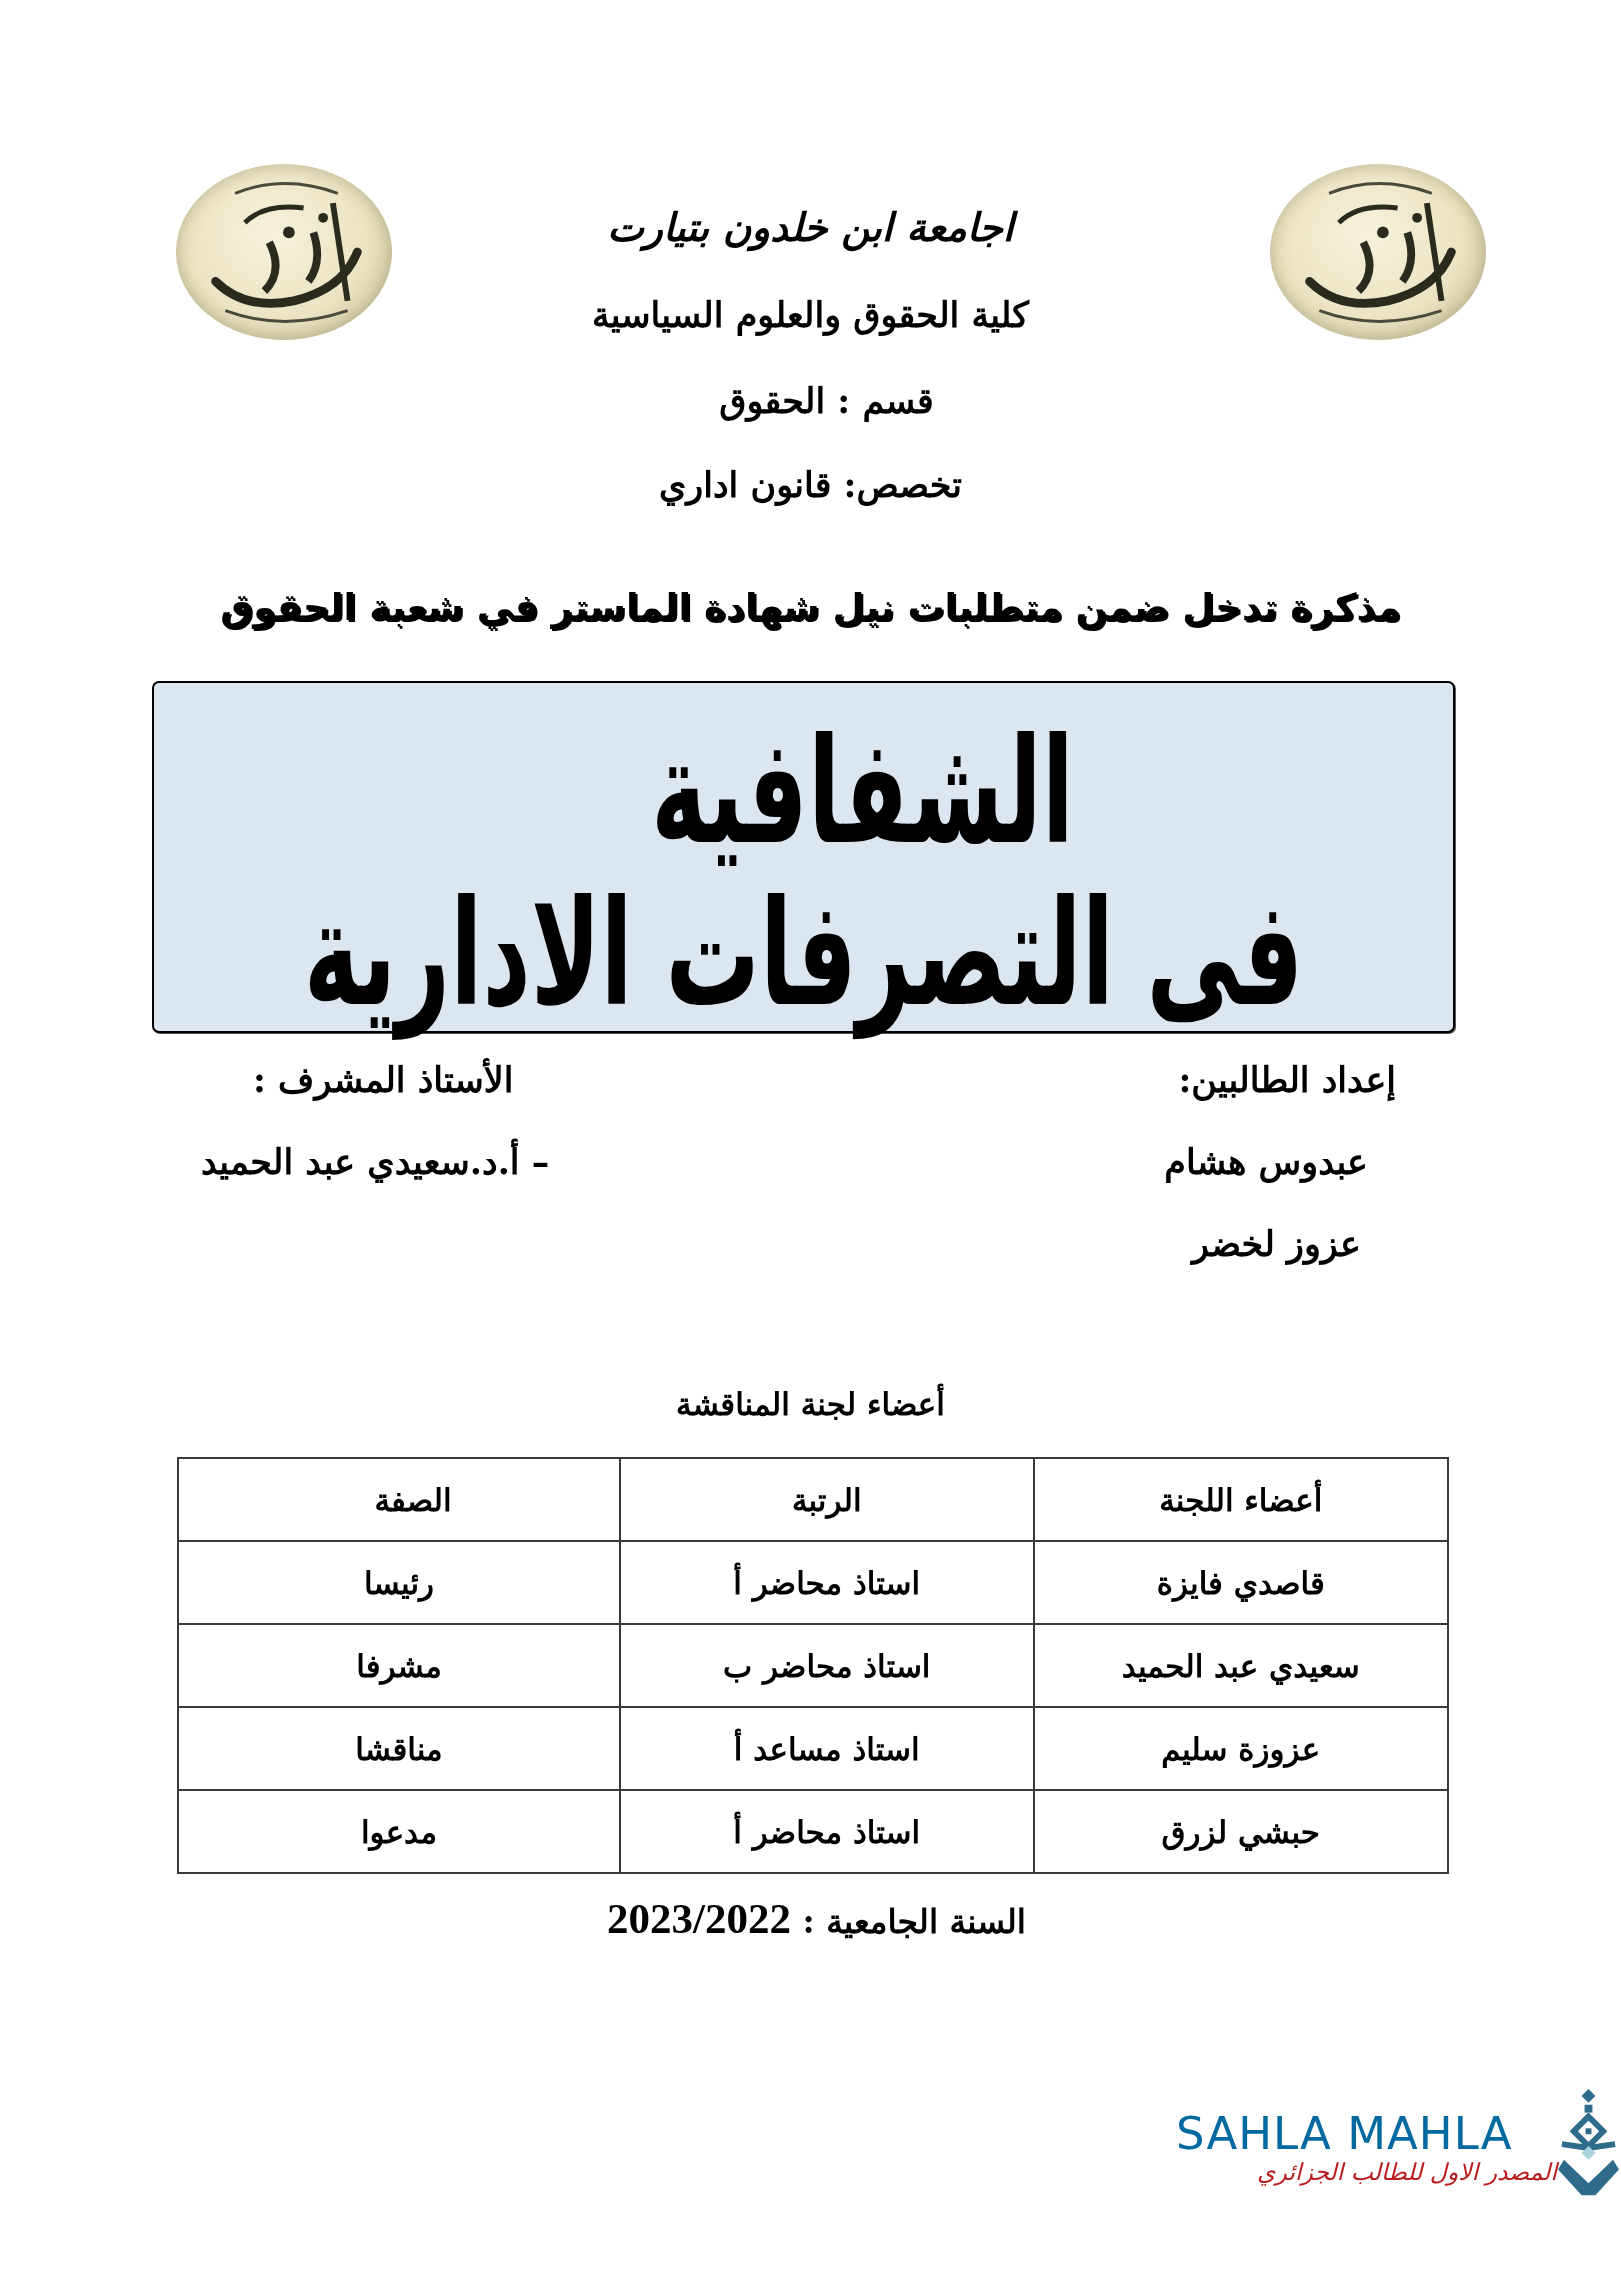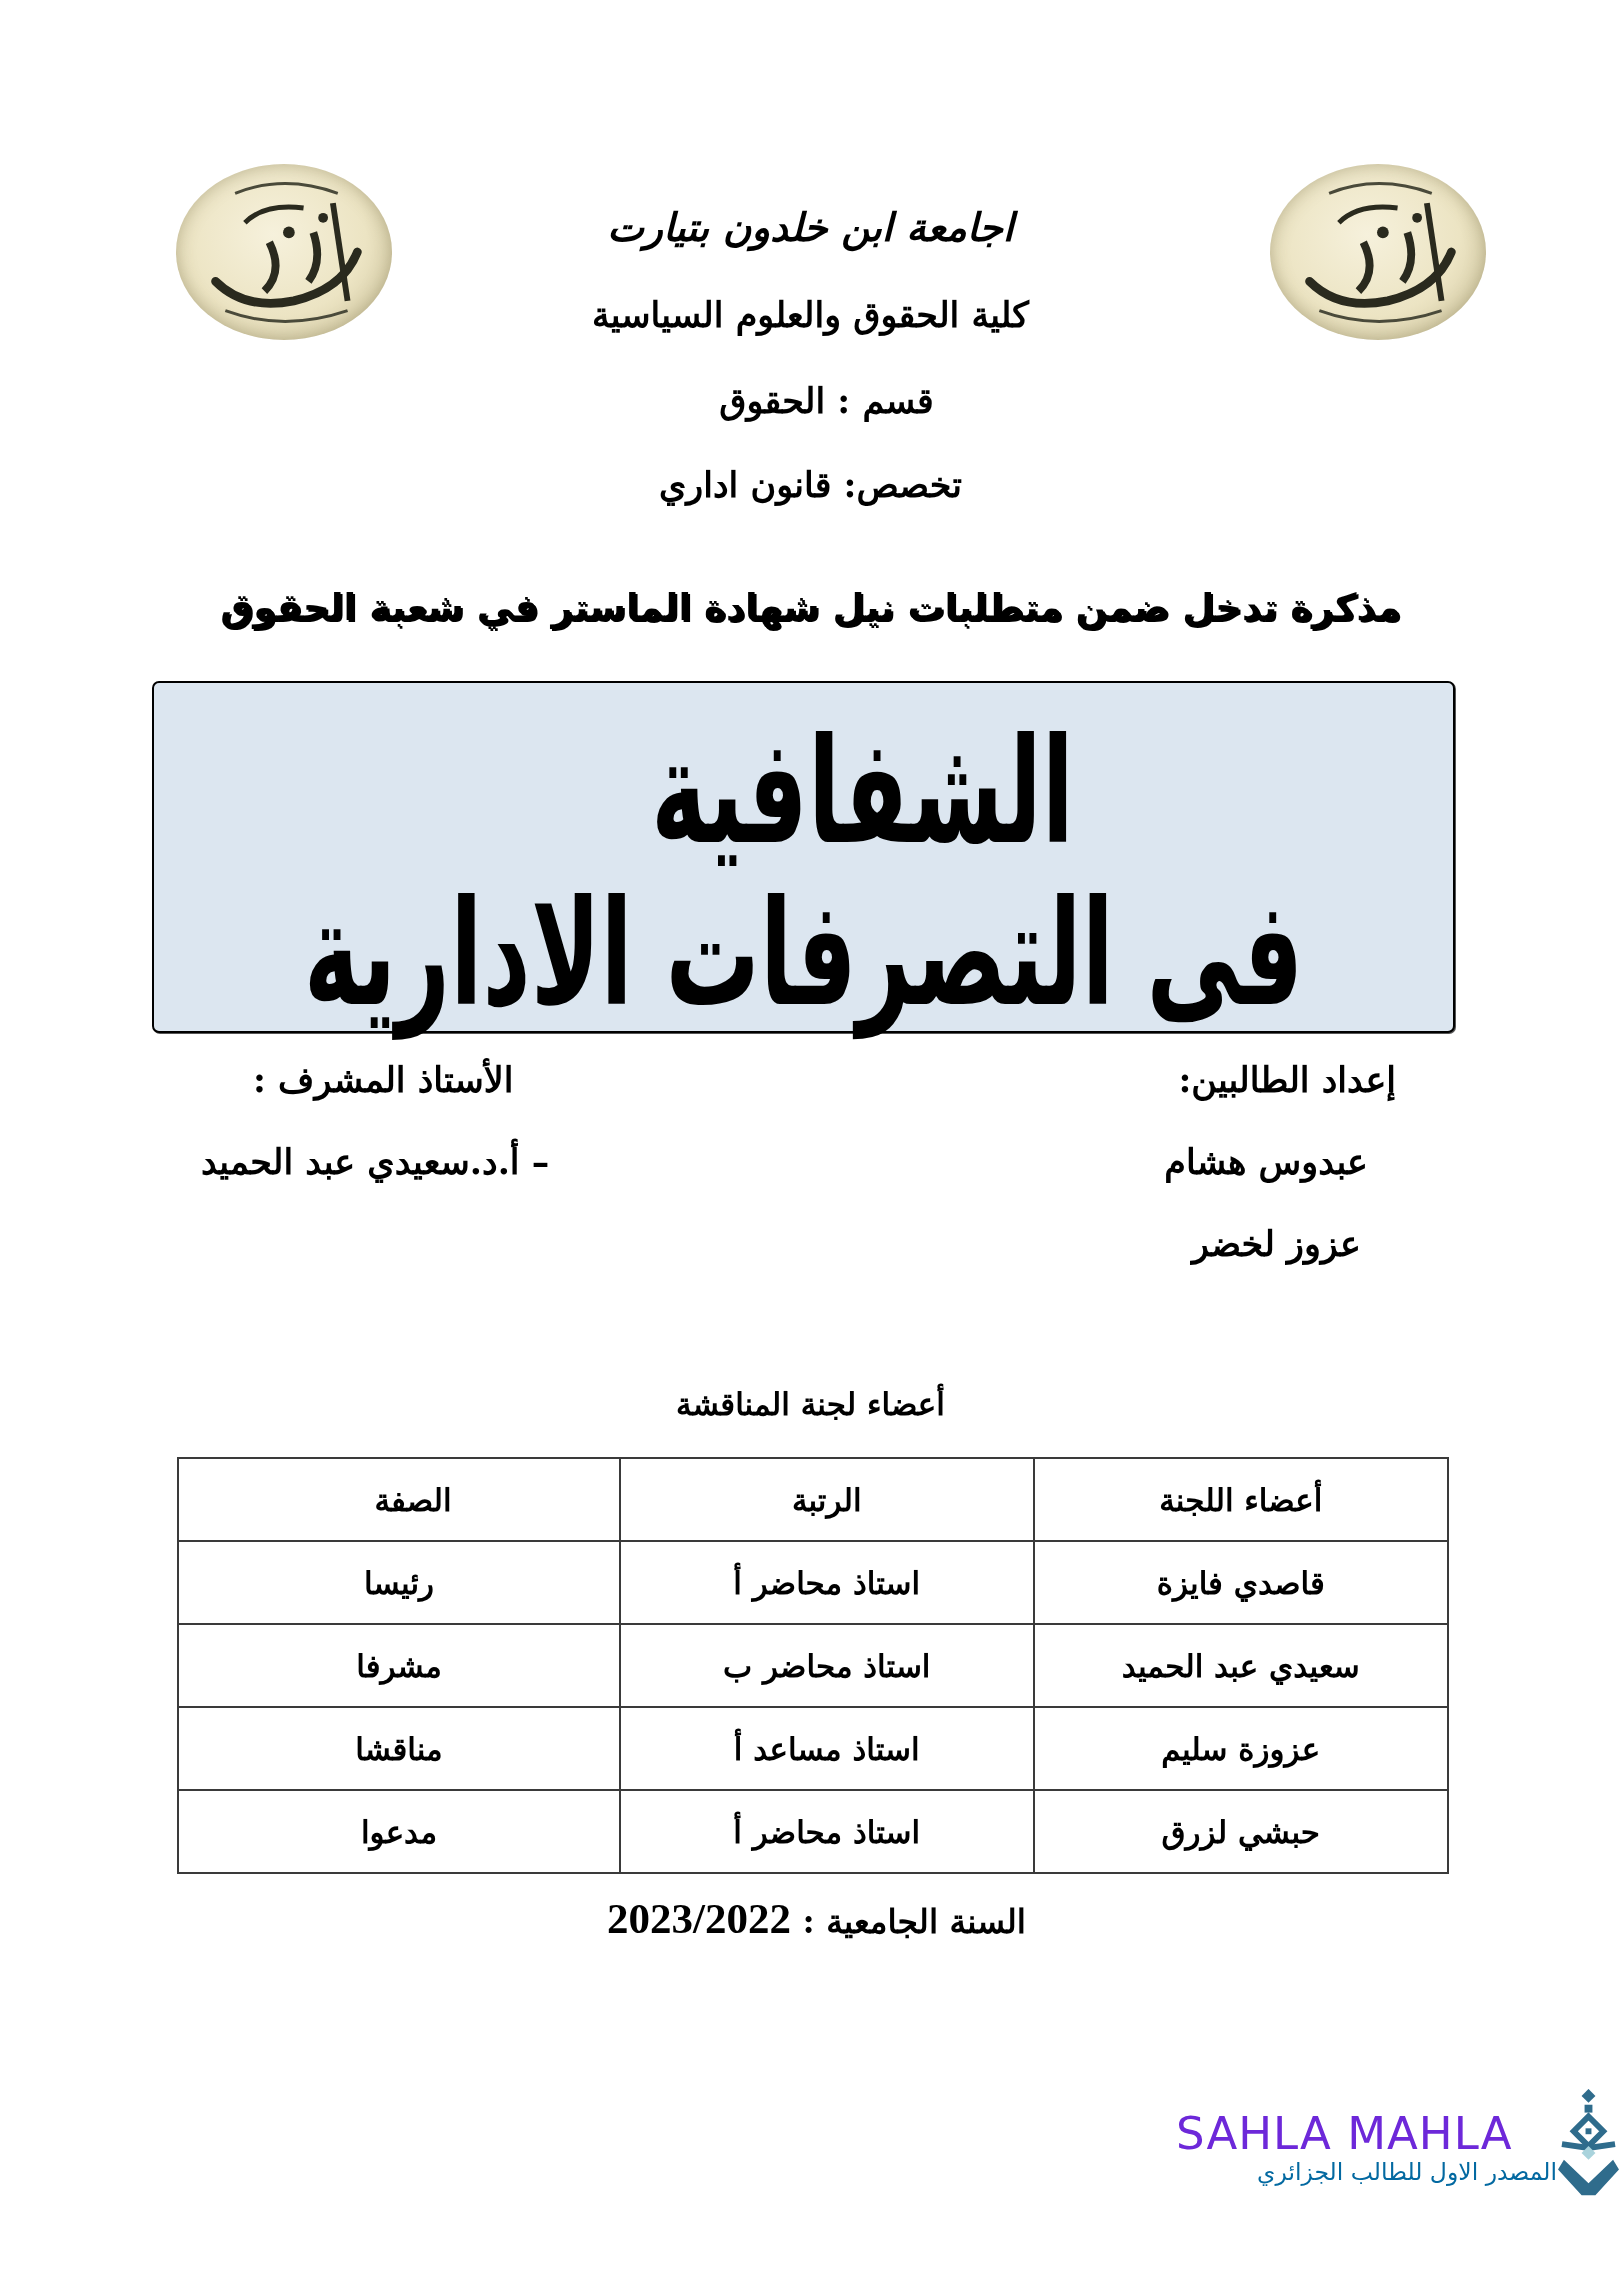--- a/index.html
+++ b/index.html
@@ -127,35 +127,36 @@
       top: 2107px;
       width: 431px;
       height: 98px;
     }
     .brand-name {
       position: absolute;
       left: 0;
       top: 0;
       font-family: "DejaVu Sans", sans-serif;
       font-size: 45px;
-      color: #6d28d9;
+      color: #0369a1;
       letter-spacing: 1px;
       white-space: nowrap;
     }
     .brand-tagline {
       position: absolute;
       left: 18px;
       top: 51px;
       width: 363px;
       text-align: right;
       direction: rtl;
       font-family: "DejaVu Sans", sans-serif;
       font-size: 23.5px;
-      color: #0369a1;
-      white-space: nowrap;
+      color: #b91c1c;
+      white-space: nowrap;
+      font-style: italic;
     }
     .brand-mark {
       position: absolute;
       left: 380px;
       top: -17.6px;
       width: 65px;
       height: 116px;
     }
   </style>
 </head>

